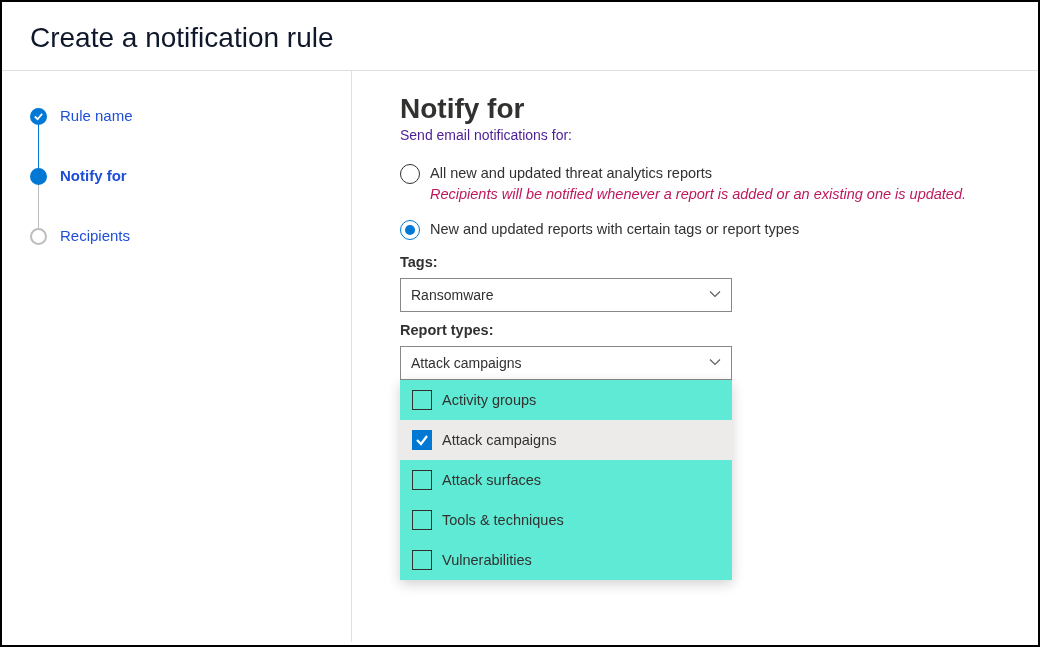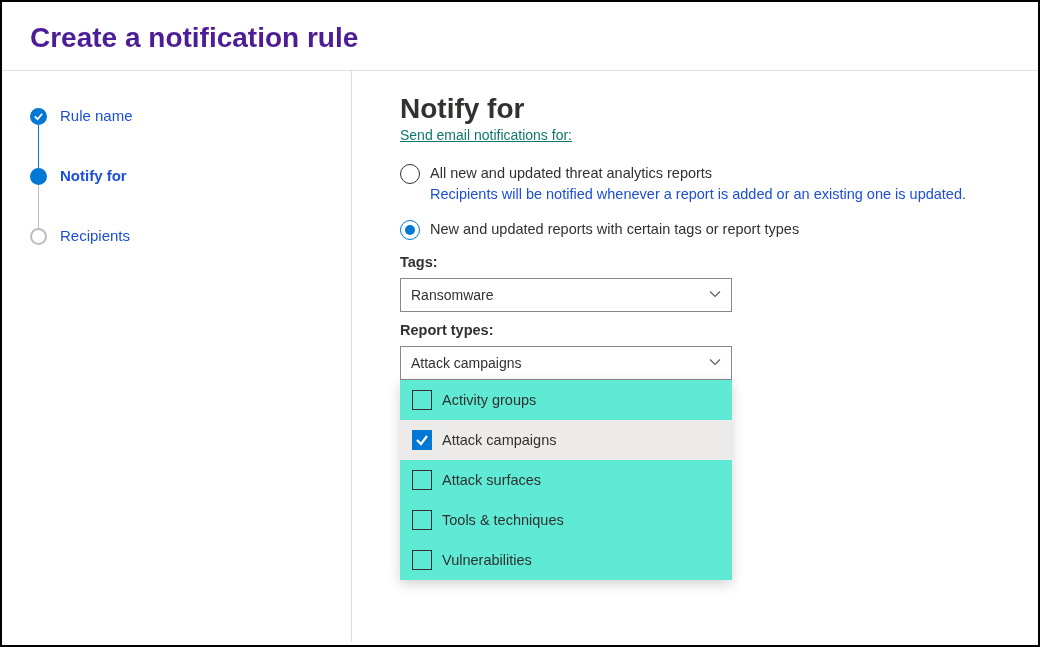--- a/index.html
+++ b/index.html
@@ -10,22 +10,22 @@
       width: 1040px;
       height: 647px;
       border: 2px solid #000;
       overflow: hidden;
     }
     .header {
       padding: 20px 28px 16px;
     }
     .header-title {
       font-size: 28px;
-      font-weight: 700;
-      color: #4c1d95;
+      font-weight: 400;
+      color: #0f172a;
     }
     .hr {
       height: 1px;
       background: #e1dfdd;
       width: 100%;
     }
     .layout {
       display: flex;
       height: calc(647px - 76px);
     }
@@ -74,34 +74,34 @@
       font-size: 15px;
       color: #1d4ed8;
     }
     .step.current .step-label { font-weight: 700; }
     .main {
       flex: 1;
       padding: 22px 30px 28px 48px;
       overflow: visible;
     }
     .main-title { font-size: 28px; font-weight: 600; margin-bottom: 2px; }
-    .main-sub { font-size: 14px; color: #0f766e; margin-bottom: 20px; text-decoration: underline; }
+    .main-sub { font-size: 14px; color: #4c1d95; margin-bottom: 20px; }
     .radio-option { display: flex; align-items: flex-start; margin-bottom: 14px; cursor: pointer; }
     .radio-circle {
       width: 20px; height: 20px; border-radius: 50%;
       border: 1px solid #323130; margin-right: 10px; margin-top: 1px;
       flex-shrink: 0; position: relative;
     }
     .radio-option.selected .radio-circle { border-color: #0078d4; }
     .radio-option.selected .radio-circle::after {
       content:""; position:absolute; left:4px; top:4px; width:10px; height:10px;
       background:#0078d4; border-radius:50%;
     }
     .radio-text { font-size: 14.5px; line-height: 1.45; }
-    .radio-desc { color: #1d4ed8; }
+    .radio-desc { color: #be185d; font-style: italic; }
     .field-label { font-size: 14.5px; font-weight: 700; margin-top: 10px; margin-bottom: 8px; }
     .select-box {
       width: 332px; height: 34px;
       border: 1px solid #8a8886;
       display: flex; align-items: center; justify-content: space-between;
       padding: 0 10px; font-size: 14px; cursor: pointer; background:#fff;margin-top:6px;
     }
     .select-and-dropdown { position: relative; width: 332px; }
     .chevron { width: 12px; height: 12px; }
     .dropdown {

